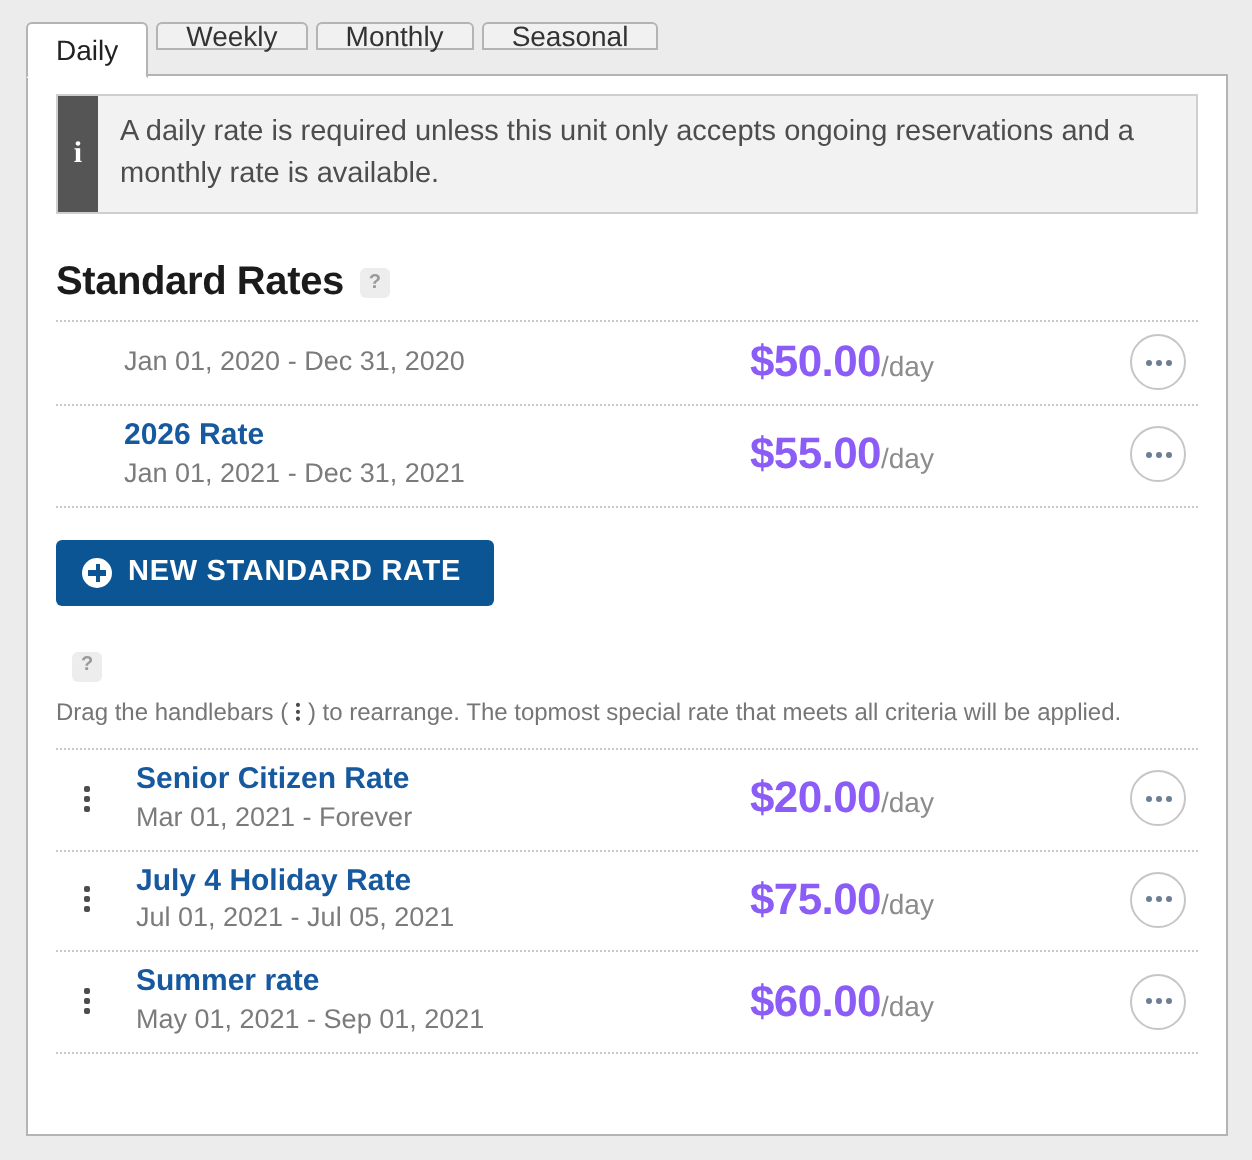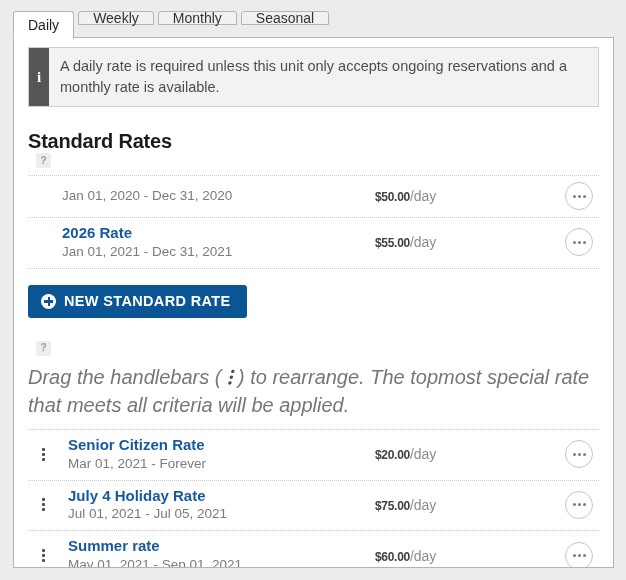--- a/index.html
+++ b/index.html
@@ -94,23 +94,23 @@
     flex: 1;
     padding: 8px 10px 9px 11px;
     font-size: 14.5px;
     line-height: 1.42;
     color: #4d4d4d;
   }
 
   
   .section-head {
     display: flex;
+    align-items: center;
     margin-top: 23px;
     margin-bottom: 7px;
-    flex-direction: column;
   }
   .section-title {
     font-size: 20px;
     font-weight: bold;
     color: #1b1b1b;
     letter-spacing: -0.2px;
   }
   .help-badge {
     margin-left: 8px;
     width: 15px;
@@ -121,26 +121,25 @@
     font-size: 10px;
     font-weight: bold;
     display: flex;
     align-items: center;
     justify-content: center;
     cursor: pointer;
     line-height: 1;
   }
 
   .hint {
-    font-size: 20px;
+    font-size: 12px;
     color: #767676;
     line-height: 1.43;
     margin: 1px 0 9px 0;
     max-width: 575px;
-    font-style: italic;
   }
   .hint .handle-glyph {
     display: inline-block;
     color: #4a4a4a;
     font-weight: bold;
     letter-spacing: 0;
     transform: translateY(0px);
   }
 
   
@@ -194,23 +193,23 @@
     line-height: 1.25;
   }
   .rate-price {
     flex: 0 0 auto;
     width: 190px;
     text-align: left;
     padding-left: 0;
     white-space: nowrap;
   }
   .rate-price .amount {
-    font-size: 12px;
-    font-weight: bold;
-    color: #404040;
+    font-size: 22px;
+    font-weight: bold;
+    color: #8b5cf6;
     letter-spacing: -0.3px;
   }
   .rate-price .per {
     font-size: 14px;
     color: #8c8c8c;
   }
   .menu-btn {
     flex: 0 0 26px;
     width: 26px;
     height: 26px;

